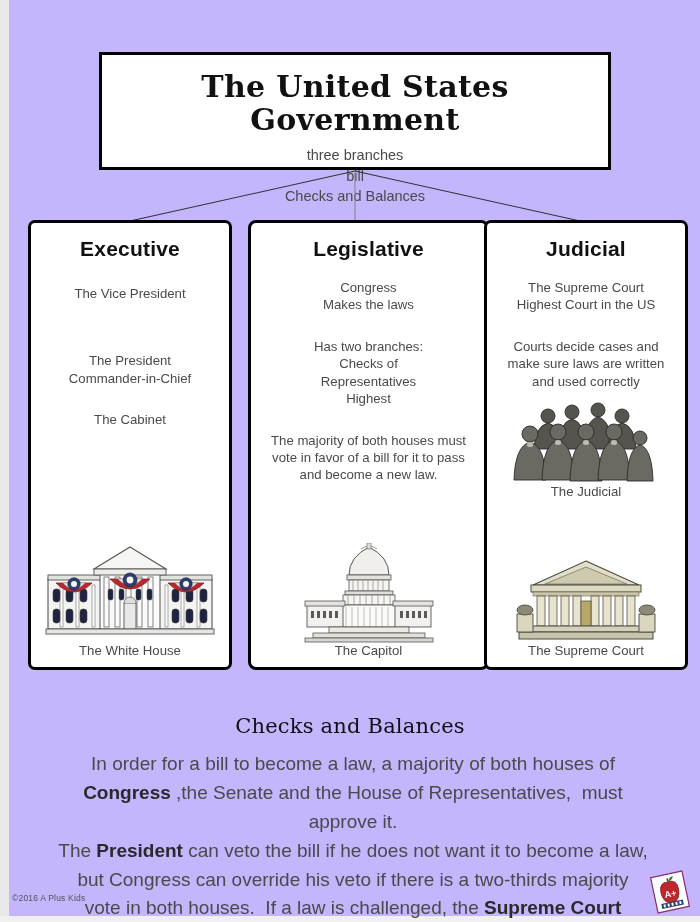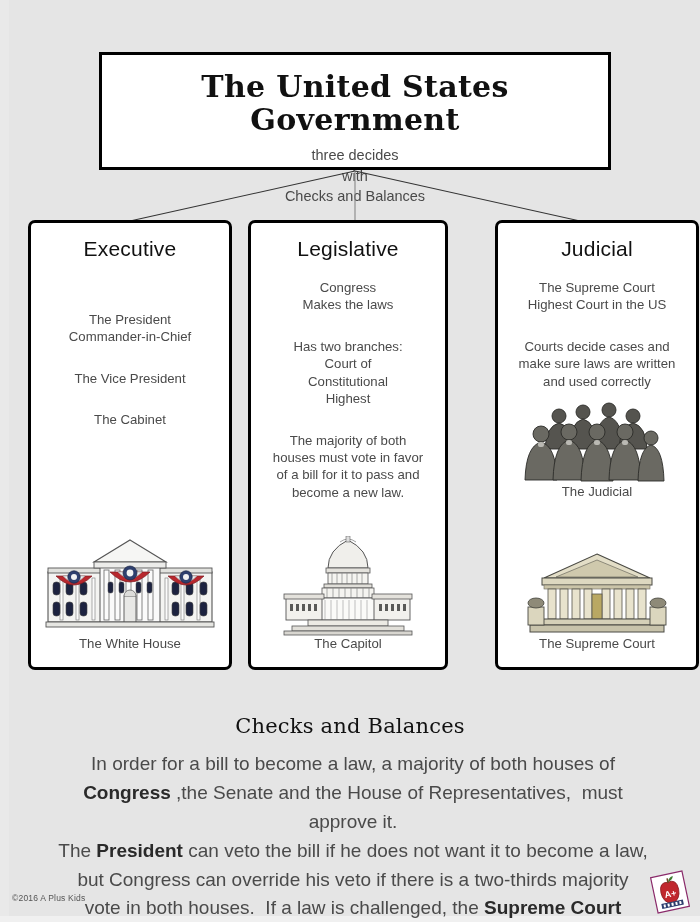--- a/index.html
+++ b/index.html
@@ -8,21 +8,21 @@
   }
   body {
     width: 700px; height: 922px;
     position: relative;
     overflow: hidden;
     font-family: "Liberation Sans", sans-serif;
     color: #3a3a3a;
   }
   .page {
     position: absolute; inset: 0;
-    background: #e5e5e5;
+    background: #c4b5fd;
   }
   
   .scan-edge {
     position: absolute; left: 0; top: 0;
     width: 9px; height: 922px;
     background: #e9e9e9;
   }
   .scan-edge-bottom {
     position: absolute; left: 0; bottom: 0;
     width: 700px; height: 6px;
@@ -69,26 +69,26 @@
     height: 450px;
     border: 3.5px solid #000;
     border-radius: 7px;
     background: #fff;
     box-sizing: border-box;
     display: flex;
     flex-direction: column;
     align-items: center;
   }
   .branch-exec { left: 28px;  width: 204px; }
-  .branch-leg  { left: 248px; width: 200px; }
-  .branch-jud  { left: 495px; width: 204px; }
+  .branch-leg  { left: 248px; width: 241px; border-radius: 8px; }
+  .branch-jud  { left: 484px; width: 204px; }
 
   .branch-title {
     font-size: 21px;
-    font-weight: 400;
+    font-weight: 700;
     color: #111;
     margin-top: 14px;
     letter-spacing: 0.2px;
   }
   .branch-body {
     width: 100%;
     text-align: center;
     font-size: 13.2px;
     line-height: 1.32;
     color: #4a4a4a;
@@ -96,21 +96,21 @@
     box-sizing: border-box;
   }
   .para { margin-top: 24px; }
   .para.first { margin-top: 18px; }
 
   .spacer { flex: 1 1 auto; }
 
   .caption {
     font-size: 13.2px;
     color: #4a4a4a;
-    padding-bottom: 16px;
+    padding-bottom: 9px;
     text-align: center;
   }
   .art-wrap {
     display: flex;
     justify-content: center;
     align-items: flex-end;
   }
 
   
   .cb-heading {
@@ -152,41 +152,41 @@
 <body>
 
 <div class="page">
 
   <div class="scan-edge"></div>
   <div class="scan-edge-bottom"></div>
 
   <div class="title-box">
     <div class="title-main">The United States Government</div>
     <div class="title-sub">
-      <div>three decides</div>
-      <div>with</div>
+      <div>three branches</div>
+      <div>bill</div>
       <div>Checks and Balances</div>
     </div>
   </div>
 
   <svg class="connectors" viewBox="0 0 700 60">
     <line x1="355" y1="6" x2="130" y2="56" stroke="#333" stroke-width="1.1"></line>
     <line x1="355" y1="6" x2="355" y2="56" stroke="#888" stroke-width="1.1"></line>
     <line x1="355" y1="6" x2="580" y2="56" stroke="#333" stroke-width="1.1"></line>
   </svg>
 
   <div class="branch branch-exec">
     <div class="branch-title">Executive</div>
     <div class="branch-body">
+      <div class="para">
+        <div>The Vice President</div>
+      </div>
       <div class="para" style="margin-top:50px">
         <div>The President</div>
         <div>Commander-in-Chief</div>
-      </div>
-      <div class="para">
-        <div>The Vice President</div>
       </div>
       <div class="para">
         <div>The Cabinet</div>
       </div>
     </div>
     <div class="spacer"></div>
 
     <div class="art-wrap">
       <svg width="172" height="98" viewBox="0 0 172 98">
 
@@ -273,22 +273,22 @@
 
   <div class="branch branch-leg">
     <div class="branch-title">Legislative</div>
     <div class="branch-body">
       <div class="para first">
         <div>Congress</div>
         <div>Makes the laws</div>
       </div>
       <div class="para">
         <div>Has two branches:</div>
-        <div>Court of</div>
-        <div>Constitutional</div>
+        <div>Checks of</div>
+        <div>Representatives</div>
         <div>Highest</div>
       </div>
       <div class="para" style="padding:0 14px">
         The majority of both houses must vote in favor of a bill for it to pass and become a new law.
       </div>
     </div>
     <div class="spacer"></div>
 
     <div class="art-wrap">
       <svg width="140" height="100" viewBox="0 0 140 100">

